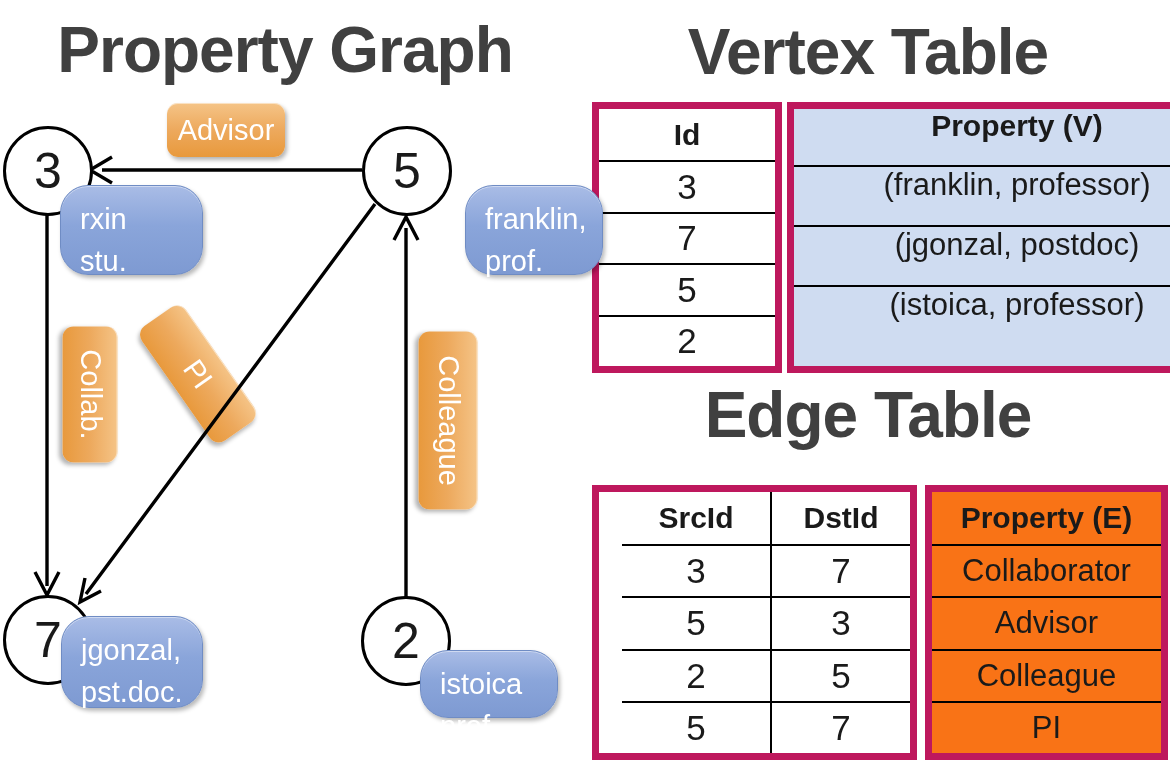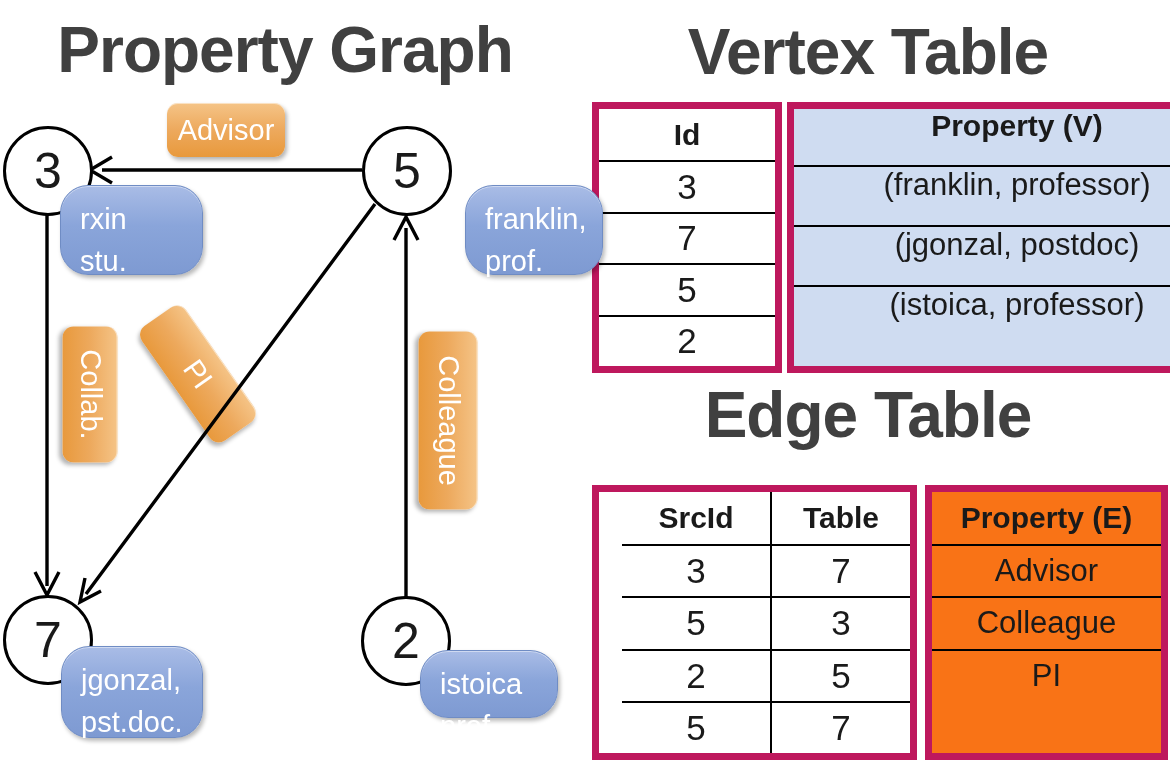--- a/index.html
+++ b/index.html
@@ -31,21 +31,21 @@
   
   .vprop{
     position:absolute;box-sizing:border-box;border-radius:28px;
     background:linear-gradient(180deg,#a9bce6 0%,#8aa5da 45%,#7e9ad2 100%);
     border:1px solid #6f8cc4;color:#fff;font-size:29px;line-height:1.45;
     padding:12px 8px 0 19px;white-space:pre-line;z-index:5;
     box-shadow:2px 3px 4px rgba(0,0,0,.28), inset 0 1px 0 rgba(255,255,255,.45);
   }
   .p-rxin{left:60px;top:185px;width:143px;height:90px;}
   .p-franklin{left:422px;top:185px;width:138px;height:90px;margin-left:43px;}
-  .p-jgonzal{left:61px;top:646px;width:142px;height:92px;}
+  .p-jgonzal{left:61px;top:616px;width:142px;height:92px;}
   .p-istoica{left:420px;top:650px;width:138px;height:68px;}
 
   
   .elabel{
     position:absolute;box-sizing:border-box;border-radius:11px;
     background:linear-gradient(180deg,#f5c487 0%,#eda95d 50%,#e8993c 100%);
     color:#fff;display:flex;align-items:center;justify-content:center;
     font-size:29px;z-index:2;
     box-shadow:2px 3px 4px rgba(0,0,0,.3), inset 0 1px 0 rgba(255,255,255,.5);
   }
@@ -133,31 +133,32 @@
 
   <div class="tbl vt-prop">
     <div class="cell hdr r0">Property (V)</div>
     <div class="cell">(franklin, professor)</div>
     <div class="cell">(jgonzal, postdoc)</div>
     <div class="cell">(istoica, professor)</div>
   </div>
 
   <div class="tbl et-ids">
     <div class="cell hdr r0">SrcId</div>
-    <div class="cell hdr r0 c1">Table</div>
+    <div class="cell hdr r0 c1">DstId</div>
     <div class="cell num">3</div>
     <div class="cell num c1">7</div>
     <div class="cell num">5</div>
     <div class="cell num c1">3</div>
     <div class="cell num">2</div>
     <div class="cell num c1">5</div>
     <div class="cell num">5</div>
     <div class="cell num c1">7</div>
   </div>
 
   <div class="tbl et-prop">
     <div class="cell hdr r0">Property (E)</div>
+    <div class="cell">Collaborator</div>
     <div class="cell">Advisor</div>
     <div class="cell">Colleague</div>
     <div class="cell">PI</div>
   </div>
 
 </div>
 
 </body></html>

